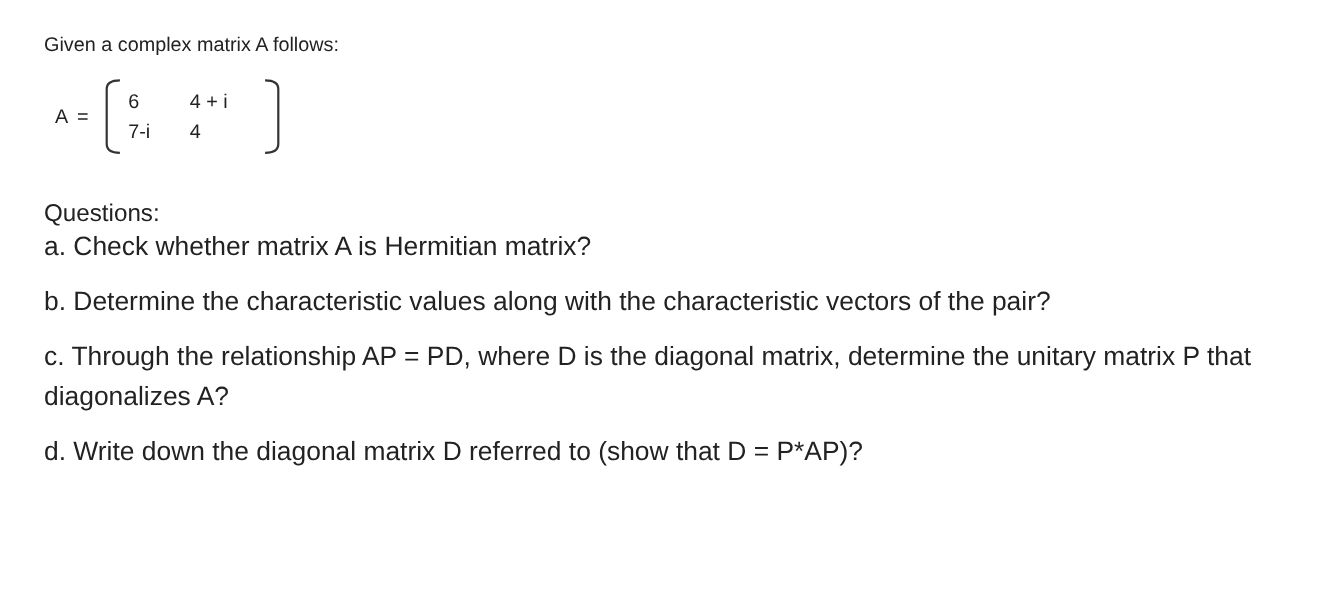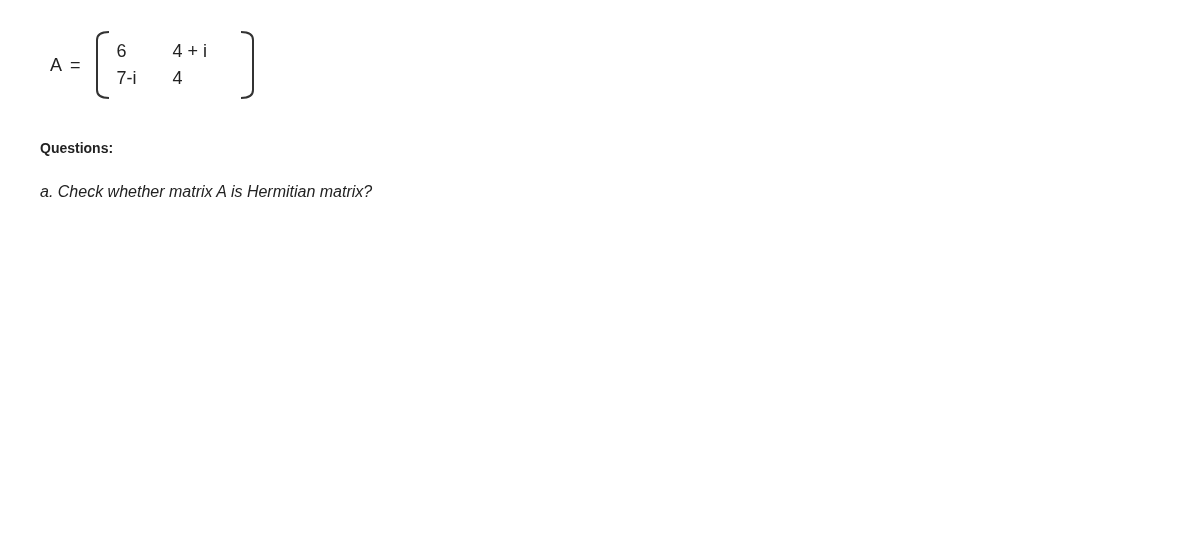--- a/index.html
+++ b/index.html
@@ -67,41 +67,41 @@
     .bracket-left-svg, .bracket-right-svg {
       height: 70px;
       width: 20px;
     }
 
     .questions-section {
       margin-bottom: 18px;
     }
 
     .questions-title {
-      font-size: 14px;
-      font-weight: bold;
-      margin-bottom: 24px;
+      font-size: 22px;
+      font-weight: normal;
+      margin-bottom: 0;
     }
 
     .question-item {
-      font-size: 16px;
+      font-size: 24px;
       margin-bottom: 14px;
       line-height: 1.5;
-      font-style: italic;
     }
 
     .question-item.multi-line {
       line-height: 1.5;
     }
   </style>
 </head>
 <body>
 
 <div class="page-content">
 
+  <div class="intro-line">Given a complex matrix A follows:</div>
 
   <div class="matrix-section">
     <span class="matrix-label">A</span>
     <span class="matrix-equals">=</span>
 
     <div class="matrix-wrapper">
 
       <svg class="bracket-left-svg" viewBox="0 0 20 70" xmlns="http://www.w3.org/2000/svg">
         <path d="M16 2 Q4 2 4 10 L4 60 Q4 68 16 68" stroke="#333" stroke-width="2" fill="none"></path>
       </svg>
@@ -117,17 +117,20 @@
         <path d="M4 2 Q16 2 16 10 L16 60 Q16 68 4 68" stroke="#333" stroke-width="2" fill="none"></path>
       </svg>
     </div>
   </div>
 
   <div class="questions-section">
     <div class="questions-title">Questions:</div>
 
     <div class="question-item">a. Check whether matrix A is Hermitian matrix?</div>
 
+    <div class="question-item">b. Determine the characteristic values along with the characteristic vectors of the pair?</div>
 
+    <div class="question-item multi-line">c. Through the relationship AP = PD, where D is the diagonal matrix, determine the unitary matrix P that diagonalizes A?</div>
 
+    <div class="question-item">d. Write down the diagonal matrix D referred to (show that D = P*AP)?</div>
   </div>
 
 </div>
 
 </body></html>

